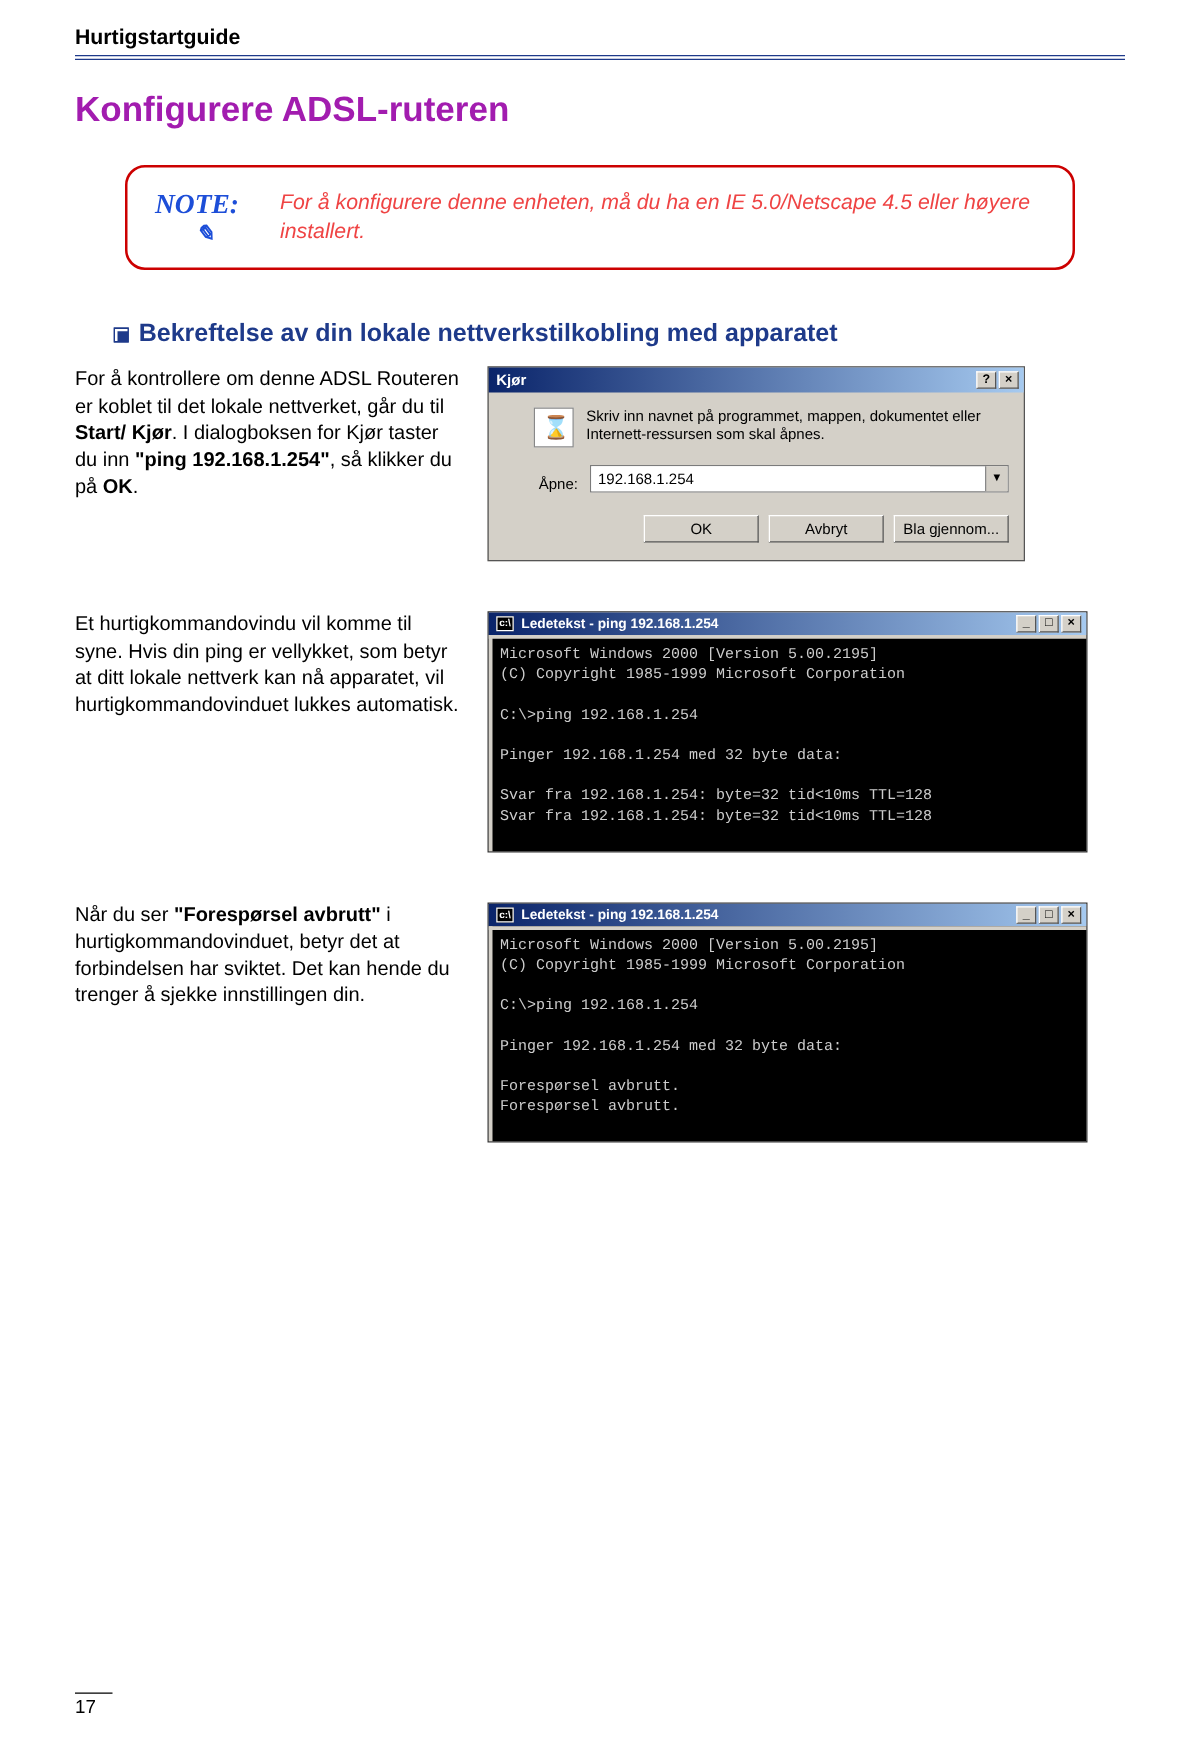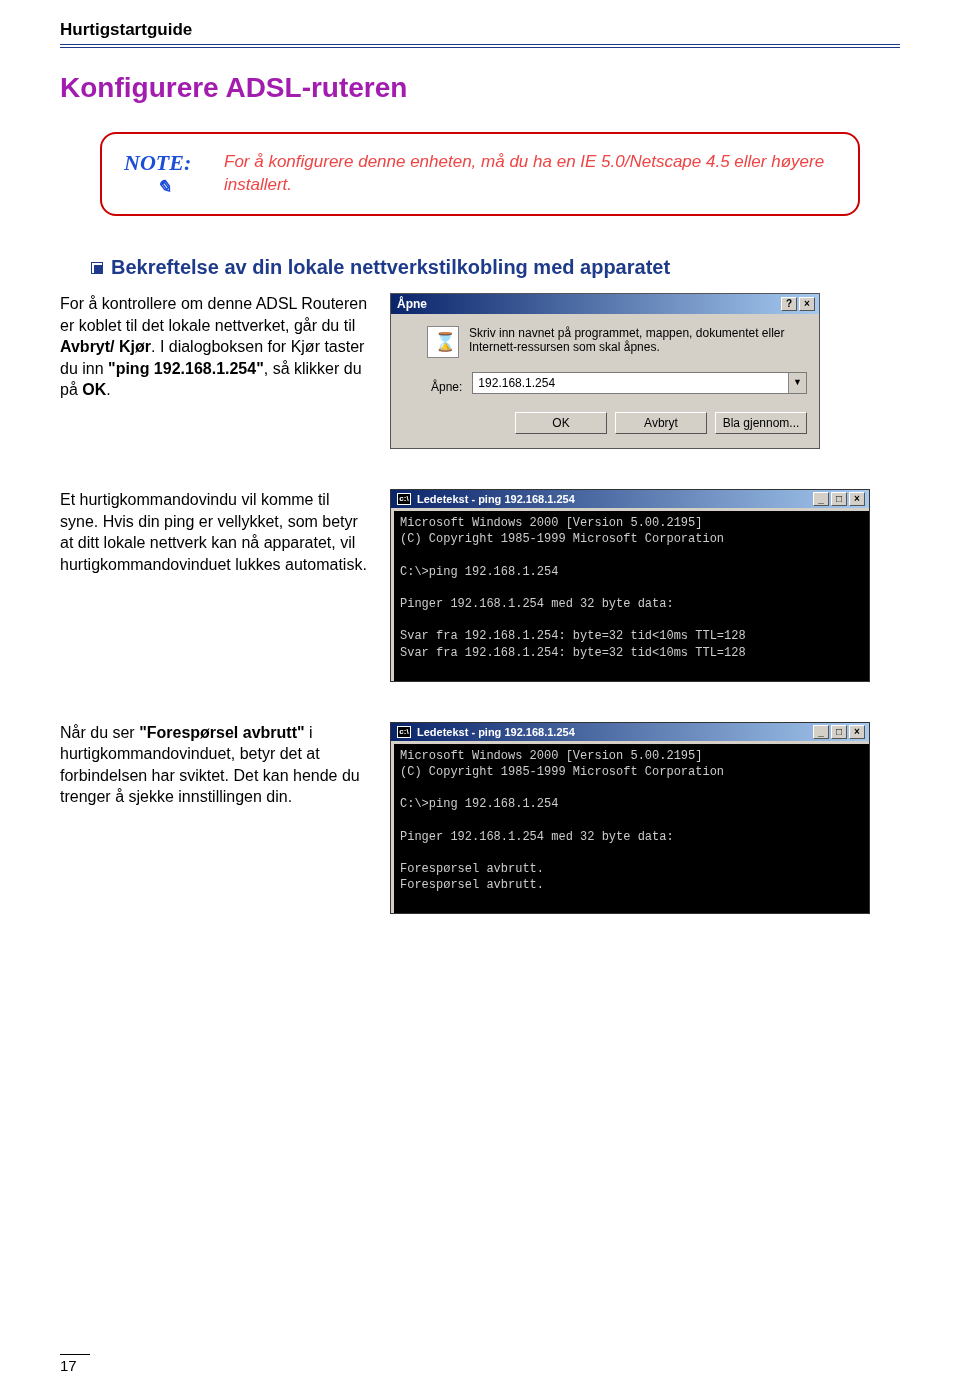--- a/index.html
+++ b/index.html
@@ -229,26 +229,26 @@
     </div>
     <div class="note-text">For å konfigurere denne enheten, må du ha en IE 5.0/Netscape 4.5 eller høyere installert.</div>
   </div>
 
   <div class="subheader">
     <span>Bekreftelse av din lokale nettverkstilkobling med apparatet</span>
   </div>
 
   <div class="row">
     <div class="col-text">
-      <span>For å kontrollere om denne ADSL Routeren er koblet til det lokale nettverket,  går du til </span><b>Avbryt/ Kjør</b><span>.  I dialogboksen for Kjør taster du inn </span><b>"ping 192.168.1.254"</b><span>, så klikker du på </span><b>OK</b><span>.</span>
+      <span>For å kontrollere om denne ADSL Routeren er koblet til det lokale nettverket,  går du til </span><b>Start/ Kjør</b><span>.  I dialogboksen for Kjør taster du inn </span><b>"ping 192.168.1.254"</b><span>, så klikker du på </span><b>OK</b><span>.</span>
     </div>
     <div class="col-img">
       <div class="win-dialog">
         <div class="win-titlebar">
-          <span>Åpne</span>
+          <span>Kjør</span>
           <div class="win-btns">
             <div class="win-btn">?</div>
             <div class="win-btn">×</div>
           </div>
         </div>
         <div class="win-body">
           <div class="win-desc">
             <div class="win-runicon"></div>
             <div style="flex:1;">Skriv inn navnet på programmet, mappen, dokumentet eller Internett-ressursen som skal åpnes.</div>
           </div>

